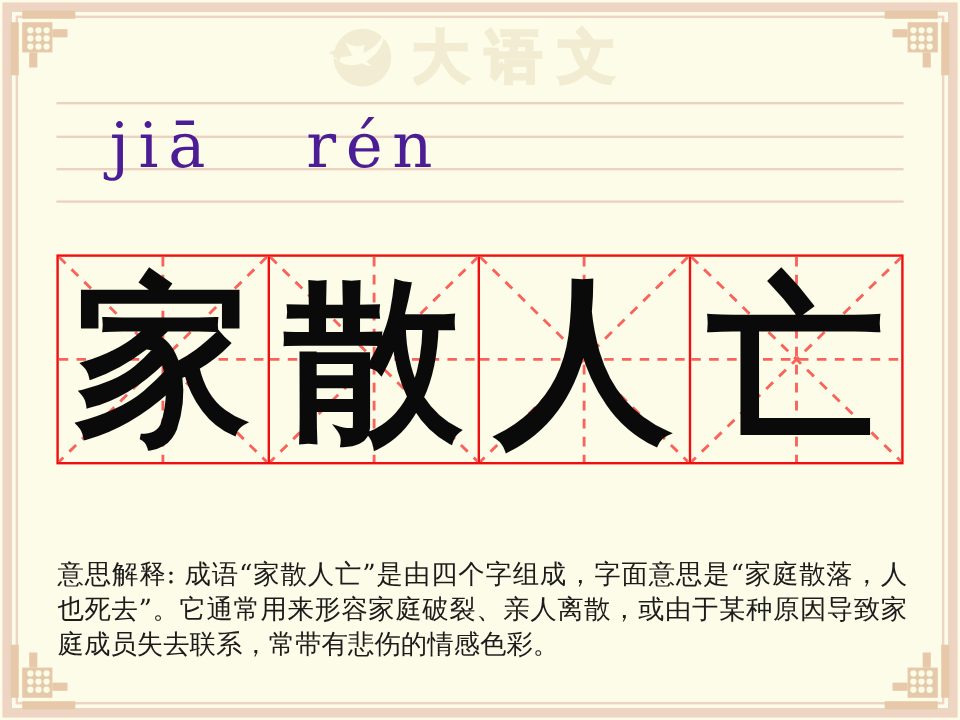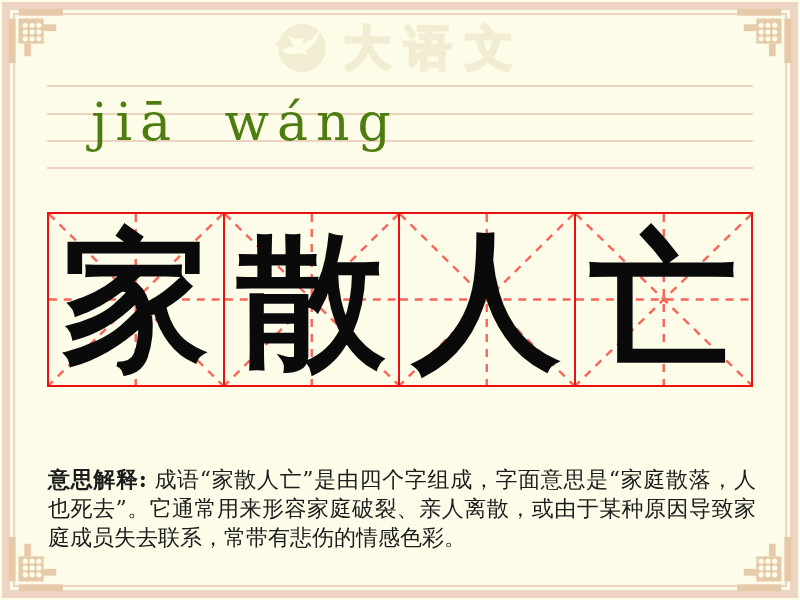--- a/index.html
+++ b/index.html
@@ -72,21 +72,21 @@
     top: 90px;
     width: 706px;
     display: flex;
   }
   .py-cell {
     width: 25%;
     text-align: center;
     font-size: 52px;
     line-height: 64px;
     letter-spacing: 8px;
-    color: #4d7c0f;
+    color: #4c1d95;
   }
 
   
   .char-grid {
     position: absolute;
     left: 47px;
     top: 212px;
     width: 702px;
     height: 171px;
     border: 2px solid #ee1010;
@@ -123,21 +123,21 @@
   .explain {
     position: absolute;
     left: 48px;
     top: 443px;
     width: 708px;
     font-size: 22px;
     line-height: 29px;
     color: #1c1c1c;
     text-align: justify;
   }
-  .explain b { font-weight: bold; }
+  .explain b { font-weight: normal; }
 </style>
 </head>
 <body>
 
 <div class="frame-band"></div>
 <div class="frame-line"></div>
 
 <svg class="corner tl" viewBox="0 0 60 60">
   <g fill="#e6c9a8">
     <rect x="14" y="4" width="46" height="7"></rect>
@@ -230,21 +230,21 @@
   <span class="wm-text">大语文</span>
 </div>
 
 <div class="py-line" style="top:85px"></div>
 <div class="py-line" style="top:113px"></div>
 <div class="py-line" style="top:140px"></div>
 <div class="py-line" style="top:167px"></div>
 
 <div class="py-row">
   <div class="py-cell">jiā</div>
-  <div class="py-cell">wáng</div>
+  <div class="py-cell">rén</div>
 </div>
 
 <div class="char-grid">
   <div class="char-cell">
     <svg class="guides" viewBox="0 0 176 171" preserveAspectRatio="none">
       <g stroke="#f8635a" stroke-width="2.4" stroke-dasharray="8 7" fill="none">
         <line x1="0" y1="0" x2="176" y2="171"></line>
           <line x1="176" y1="0" x2="0" y2="171"></line>
         <line x1="0" y1="85.5" x2="176" y2="85.5"></line>
           <line x1="88" y1="0" x2="88" y2="171"></line>

